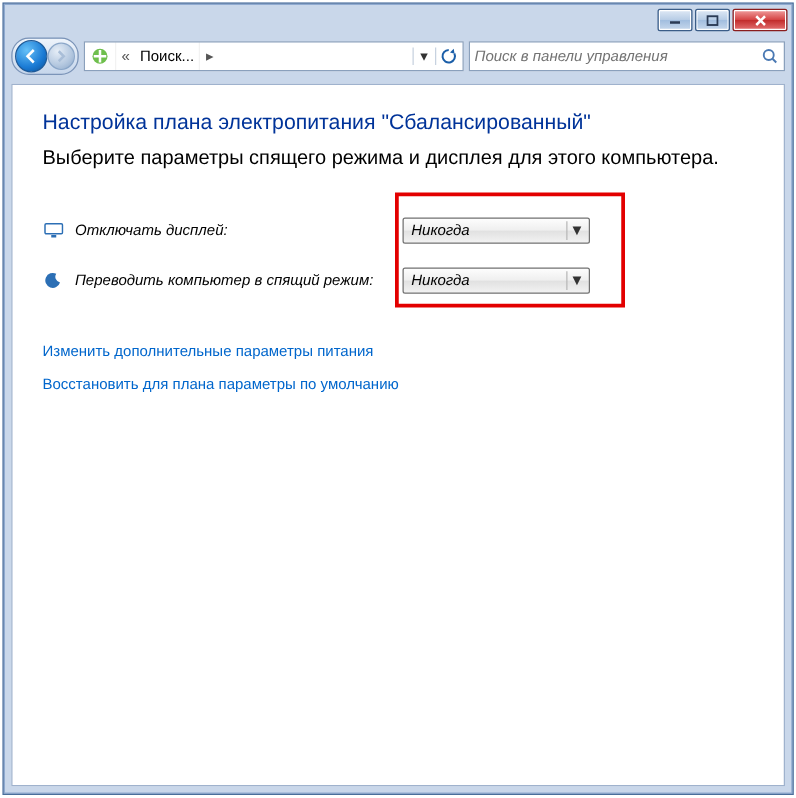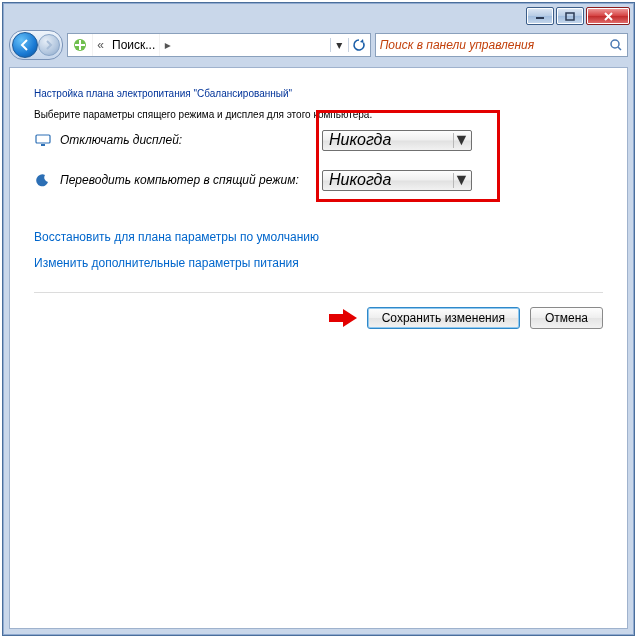--- a/index.html
+++ b/index.html
@@ -88,21 +88,21 @@
   .crumbbox, .searchbox {
     height: 24px;
     background: #fff;
     border: 1px solid #8aa0bc;
     display: flex;
     align-items: center;
     font-size: 12px;
     color: #000;
   }
   .crumbbox { flex: 1.2; }
-  .searchbox { flex: 1; color:#c2410c; font-style: italic; align-items: center; }
+  .searchbox { flex: 1; color:#737373; font-style: italic; align-items: center; }
   .crumb-icon {
     width: 20px; height:20px; margin:0 2px;
     display:flex;align-items:center;justify-content:center;
     font-size:13px;
   }
   .crumb-seg { padding: 0 4px; white-space: nowrap; overflow:hidden; text-overflow:ellipsis; max-width:80px; }
   .crumb-sep { width:16px; height:100%; display:flex;align-items:center;justify-content:center;color:#555; border-left:1px solid rgba(0,0,0,0.05);}
   .crumb-dd { width:18px; border-left:1px solid #c7d2e0; display:flex;align-items:center;justify-content:center;color:#333;}
   .refresh { width:22px; border-left:1px solid #c7d2e0; display:flex;align-items:center;justify-content:center;color:#1a5ea8;}
   .searchbox .mag { width:22px; display:flex;align-items:center;justify-content:center;color:#4a79b3; font-style:normal;}
@@ -110,26 +110,27 @@
 
   
   .client {
     position:absolute;
     left:6px; right:6px; bottom:6px; top:64px;
     background:#fff;
     border:1px solid #9fb2cd;
     padding: 20px 24px;
   }
   .page-title {
-    font-size: 10px;
+    font-size: 17px;
     color: #003399;
     margin-bottom: 10px;
   }
   .subtitle {
-    font-size: 10px;
+    font-size: 16px;
+    margin-bottom: 28px;
   }
   .settings {
     position: relative;
     margin-bottom: 30px;
     font-style: italic;
   }
   .row {
     display:flex;
     align-items:center;
     height: 40px;
@@ -141,21 +142,21 @@
   }
   .row-label { width: 262px; }
   .dd {
     width: 150px;
     height: 21px;
     border: 1px solid #707070;
     border-radius: 2px;
     background: linear-gradient(#fdfdfd,#efefef 48%,#e1e1e1 52%,#f2f2f2);
     display:flex;align-items:center;
     padding: 0 4px 0 6px;
-    font-size:16px;
+    font-size:12px;
     position:relative;
   }
   .dd-arrow {
     position:absolute; right:2px; top:2px; bottom:2px; width:16px;
     border-left:1px solid #b8b8b8;
     display:flex;align-items:center;justify-content:center; color:#333;
   }
   .redbox {
     position:absolute;
     border: 3px solid #e30000;
@@ -297,30 +298,20 @@
         <span class="row-label">Переводить компьютер в спящий режим:</span>
         <div class="dd">
           <span>Никогда</span>
           <span class="dd-arrow">▼</span>
         </div>
       </div>
       <div class="redbox"></div>
     </div>
 
     <div class="linklist">
+      <a href="#">Изменить дополнительные параметры питания</a>
       <a href="#">Восстановить для плана параметры по умолчанию</a>
-      <a href="#">Изменить дополнительные параметры питания</a>
-    </div>
-
-    <div class="divider">
-      <div class="arrow-callout">
-        <svg width="28" height="18" viewBox="0 0 28 18">
-          <rect x="0" y="5" width="14" height="8" fill="#e30000"></rect>
-          <path d="M14 0 L28 9 L14 18 Z" fill="#e30000"></path>
-        </svg>
-      </div>
-      <div class="btn primary">Сохранить изменения</div>
-      <div class="btn">Отмена</div>
-    </div>
+    </div>
+
 
   </div>
 
 </div>
 
 </body></html>

